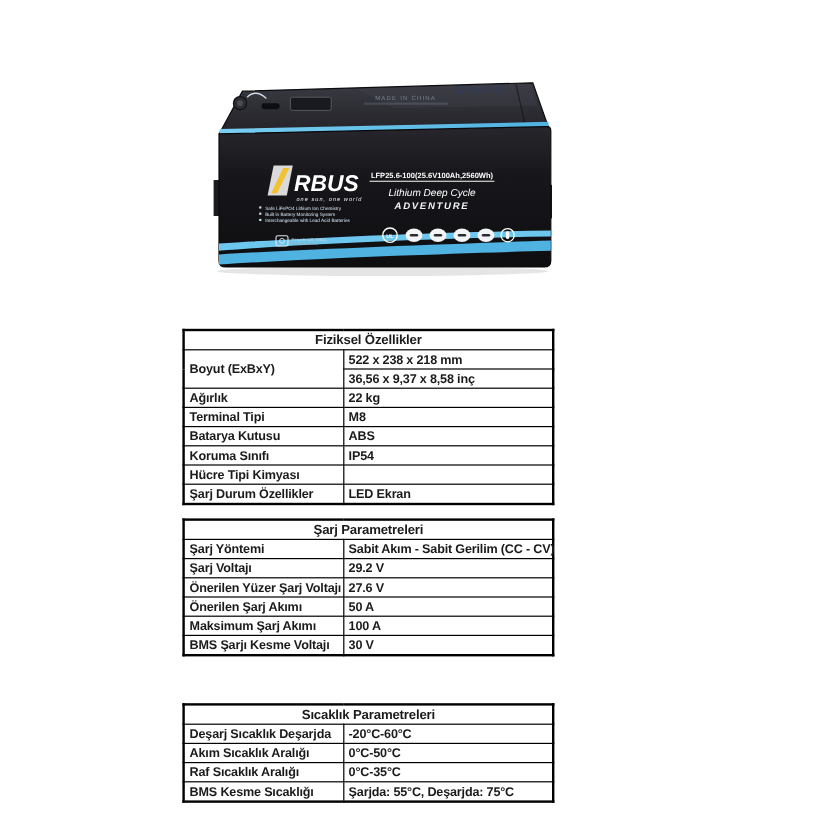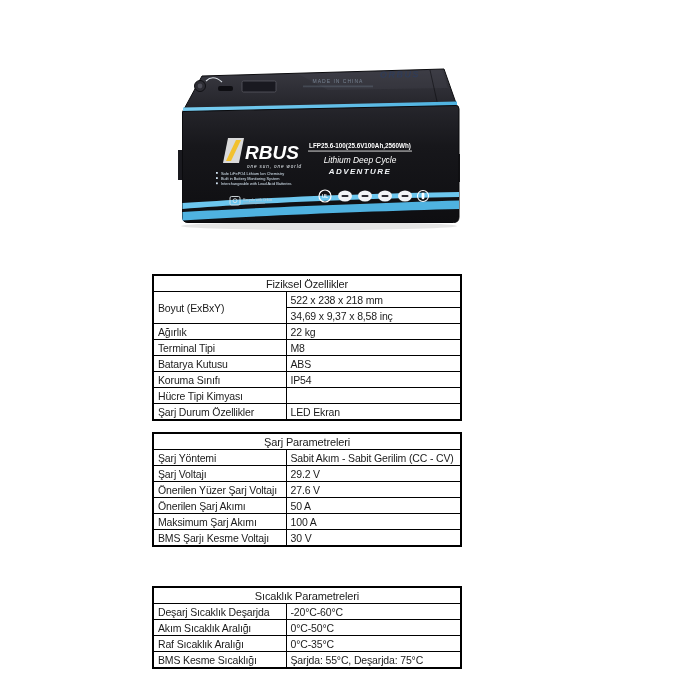--- a/index.html
+++ b/index.html
@@ -14,21 +14,21 @@
   .spec-table {
     position:absolute; border-collapse:collapse; table-layout:fixed;
     width:308px; background:#fff; border:2px solid #000;
     font-family:"Liberation Sans", sans-serif;
     font-size:10.5px; letter-spacing:-0.15px; color:#1b1b1b;
   }
   .spec-table col.c-label { width:133px; }
   .spec-table col.c-value { width:175px; }
   .spec-table th, .spec-table td {
     border:1px solid #000; height:15px; line-height:14px;
-    padding:0 0 0 4px; font-weight:400; text-align:left; white-space:nowrap;margin-top:12px;
+    padding:0 0 0 4px; font-weight:700; text-align:left; white-space:nowrap;margin-top:12px;
   }
   .spec-table th { text-align:center; padding:0; font-size:11px; }
   #table-physical { left:152px; top:274px; }
   #table-charge   { left:152px; top:432px; }
   #table-temp     { left:152px; top:586px; }
 </style>
 </head>
 <body>
 
 <div id="page">
@@ -132,21 +132,21 @@
       </colgroup>
     <tbody>
         <tr>
           <th colspan="2">Fiziksel Özellikler</th>
         </tr>
     <tr>
       <td rowspan="2">Boyut (ExBxY)</td>
       <td>522 x 238 x 218 mm</td>
     </tr>
     <tr>
-      <td>34,69 x 9,37 x 8,58 inç</td>
+      <td>36,56 x 9,37 x 8,58 inç</td>
     </tr>
     <tr>
       <td>Ağırlık</td>
       <td>22 kg</td>
     </tr>
     <tr>
       <td>Terminal Tipi</td>
       <td>M8</td>
     </tr>
     <tr>

